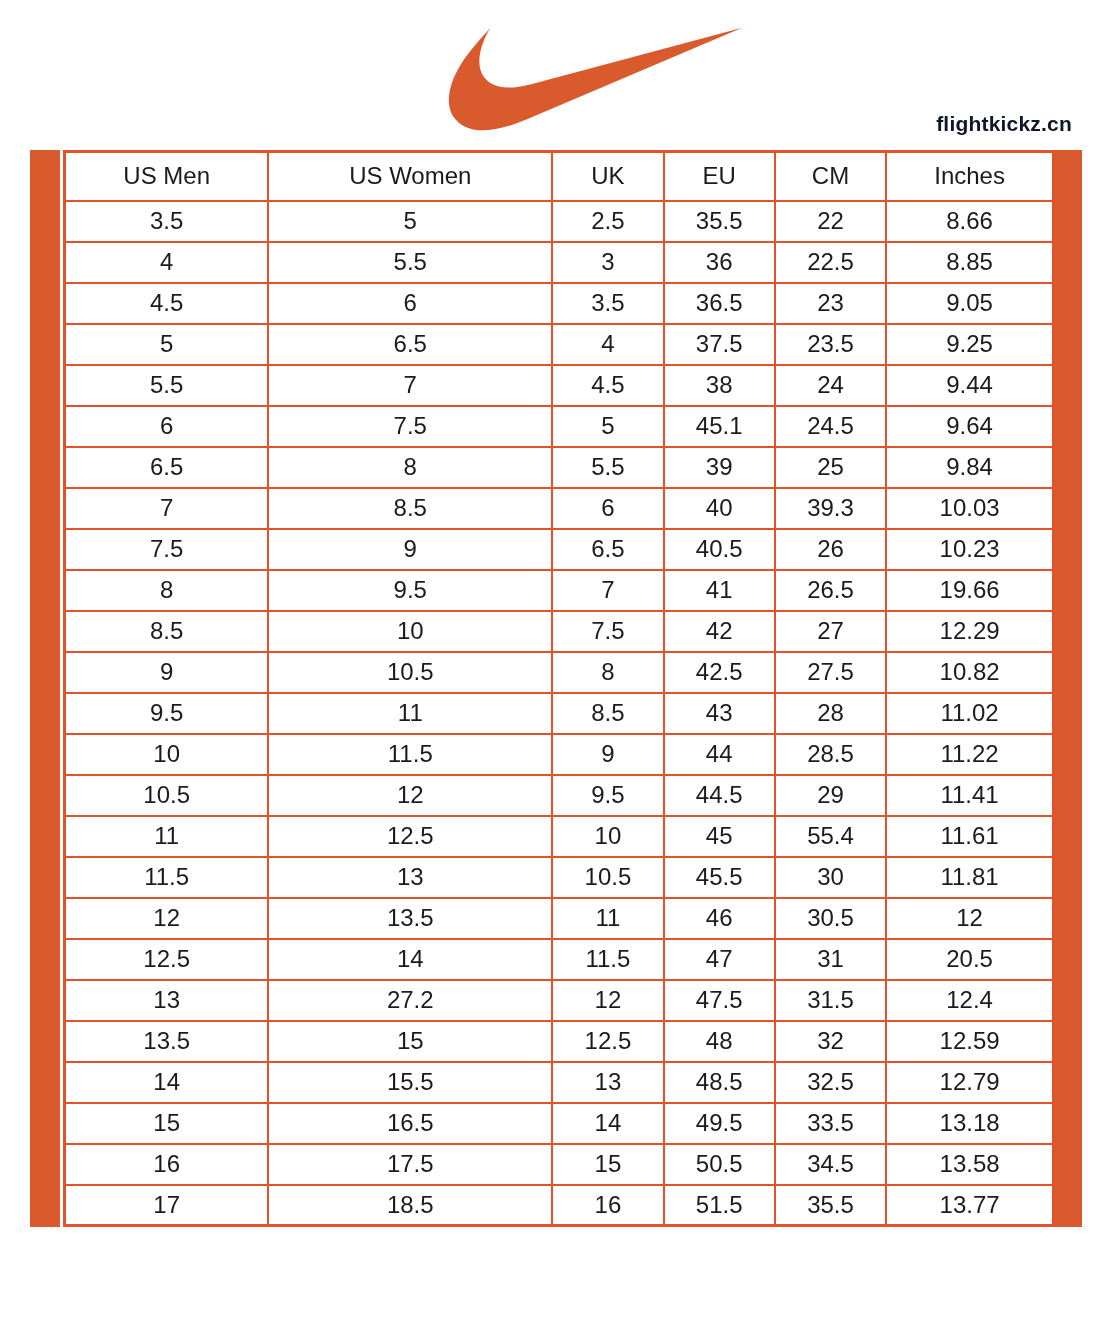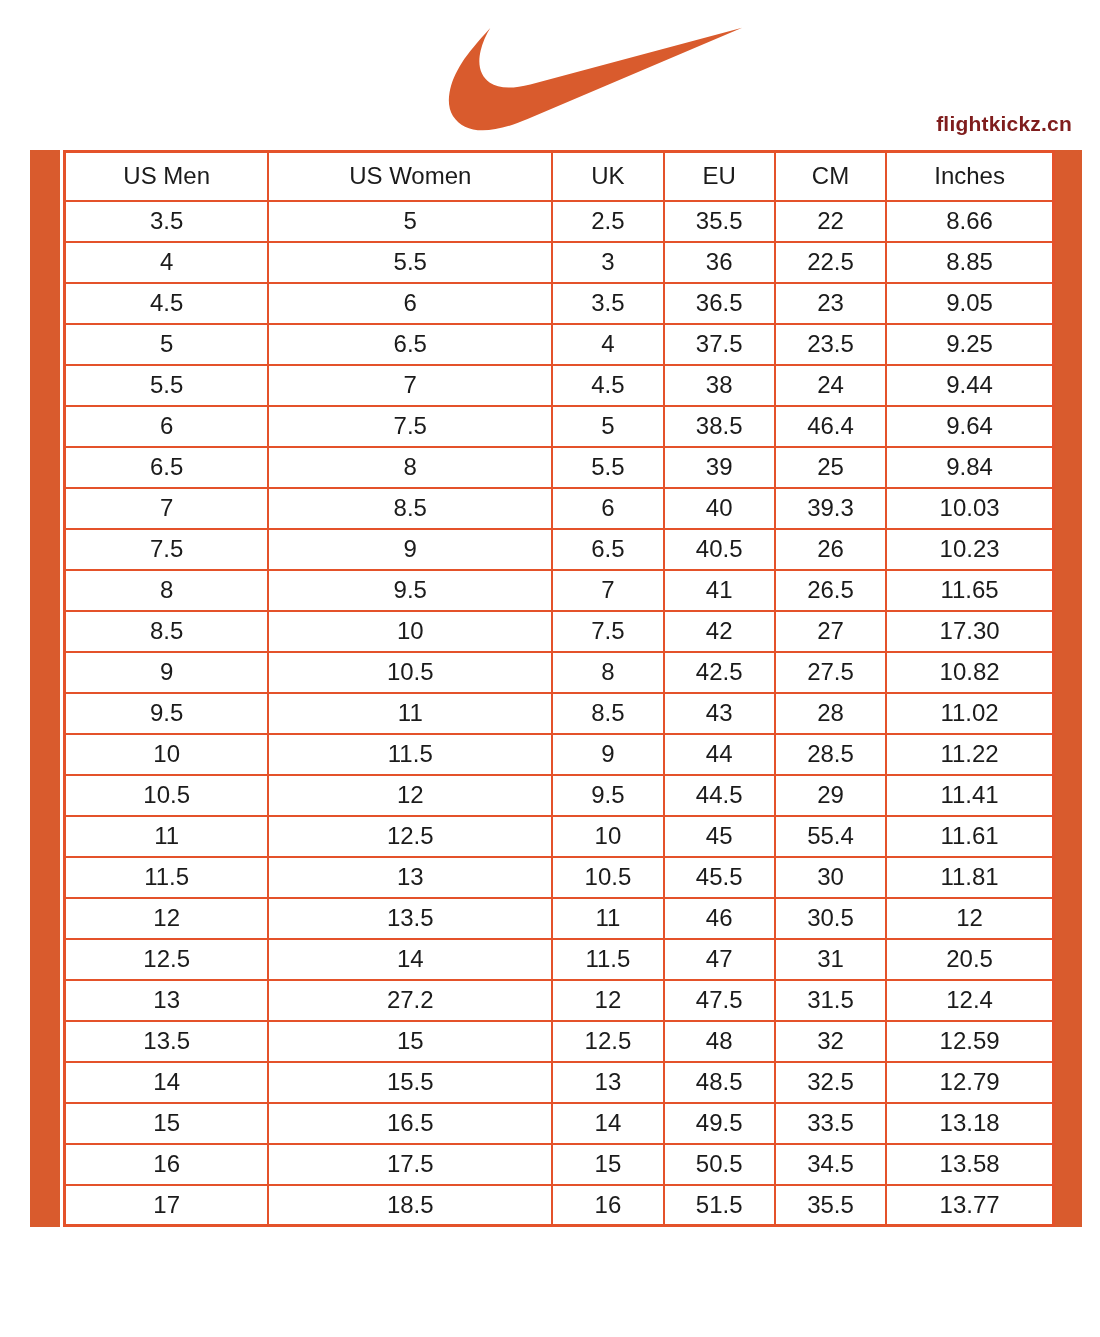--- a/index.html
+++ b/index.html
@@ -31,21 +31,21 @@
     transform: translateX(45px);
     display: block;
   }
   .watermark {
     position: absolute;
     right: 28px;
     top: 112px;
     font-size: 21px;
     font-weight: 700;
     letter-spacing: 0.2px;
-    color: #7f1d1d;
+    color: #0f172a;
   }
   .table-wrap {
     display: flex;
     align-items: stretch;
     margin: 0 18px 0 30px;
   }
   .side-bar {
     background: var(--accent);
     flex: 0 0 auto;
   }
@@ -140,22 +140,22 @@
             <td>7</td>
             <td>4.5</td>
             <td>38</td>
             <td>24</td>
             <td>9.44</td>
           </tr>
           <tr>
             <td>6</td>
             <td>7.5</td>
             <td>5</td>
-            <td>38.5</td>
-            <td>46.4</td>
+            <td>45.1</td>
+            <td>24.5</td>
             <td>9.64</td>
           </tr>
           <tr>
             <td>6.5</td>
             <td>8</td>
             <td>5.5</td>
             <td>39</td>
             <td>25</td>
             <td>9.84</td>
           </tr>
@@ -174,29 +174,29 @@
             <td>40.5</td>
             <td>26</td>
             <td>10.23</td>
           </tr>
           <tr>
             <td>8</td>
             <td>9.5</td>
             <td>7</td>
             <td>41</td>
             <td>26.5</td>
-            <td>11.65</td>
+            <td>19.66</td>
           </tr>
           <tr>
             <td>8.5</td>
             <td>10</td>
             <td>7.5</td>
             <td>42</td>
             <td>27</td>
-            <td>17.30</td>
+            <td>12.29</td>
           </tr>
           <tr>
             <td>9</td>
             <td>10.5</td>
             <td>8</td>
             <td class="raised">42.5</td>
             <td>27.5</td>
             <td>10.82</td>
           </tr>
           <tr>

